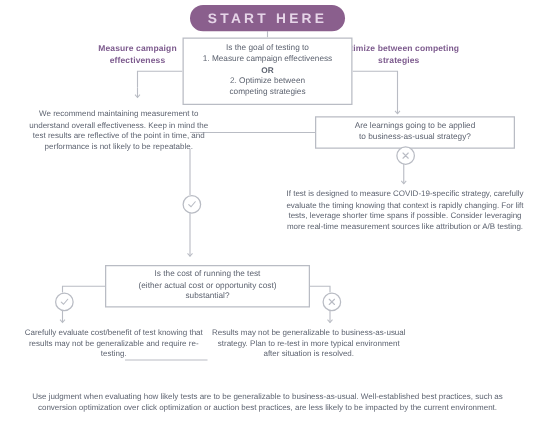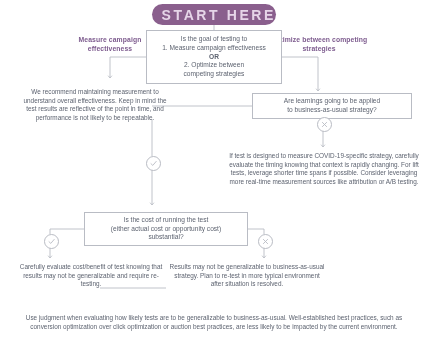--- a/index.html
+++ b/index.html
@@ -57,23 +57,23 @@
   .pill {
     position: absolute;
     left: 152px;
     top: 4px;
     width: 124px;
     height: 21px;
     border-radius: 11px;
     background: #8a5f8d;
     display: flex;
     align-items: center;
-    justify-content: flex-end;
+    justify-content: center;
     color: #e6d5e8;
-    font-size: 14px;
+    font-size: 11px;
     font-weight: bold;
     letter-spacing: 2.6px;
   }
   
   #q-goal {
     left: 146px; top: 30px; width: 136px; height: 54px;
     font-size: 6.6px;
     padding: 2px 3px;
   }
   #q-goal .line-or { font-weight: bold; }

